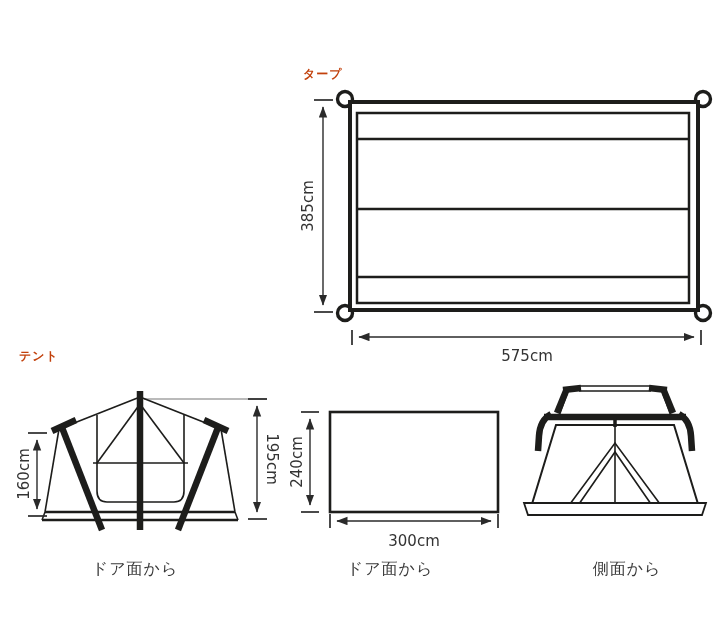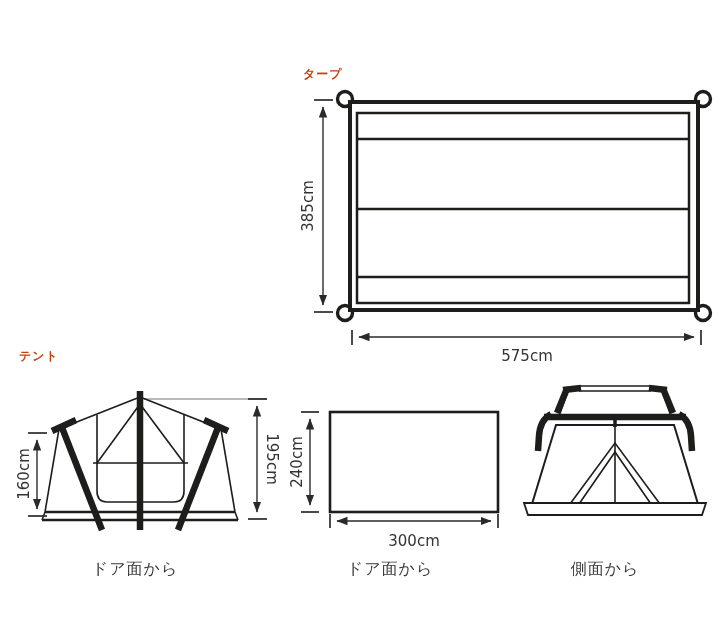--- a/index.html
+++ b/index.html
@@ -167,15 +167,15 @@
       <line class="thick" x1="649" y1="388" x2="667" y2="390" stroke-width="6"></line>
       <line class="thin" x1="579" y1="386" x2="651" y2="386" stroke-width="1.3"></line>
       <line class="thin" x1="579" y1="391" x2="651" y2="391" stroke-width="1.3"></line>
       <line class="thin" x1="567" y1="394" x2="559" y2="416" stroke-width="1.2"></line>
       <line class="thin" x1="663" y1="394" x2="671" y2="416" stroke-width="1.2"></line>
     </g>
   </svg>
 
   <div class="caption" style="left:60px;top:559px;">ドア面から</div>
   <div class="caption" style="left:315px;top:559px;">ドア面から</div>
-  <div class="caption" style="left:530px;top:559px;">側面から</div>
+  <div class="caption" style="left:552px;top:559px;">側面から</div>
 
 </div>
 
 </body></html>

